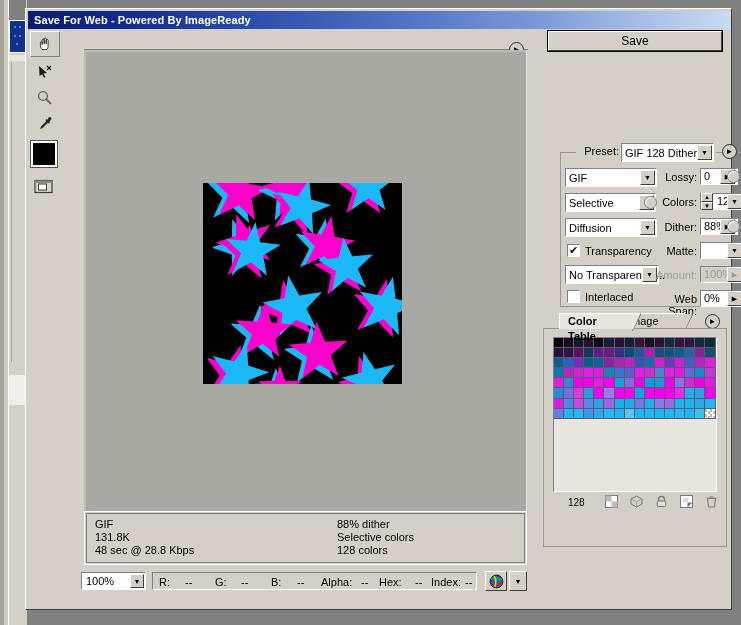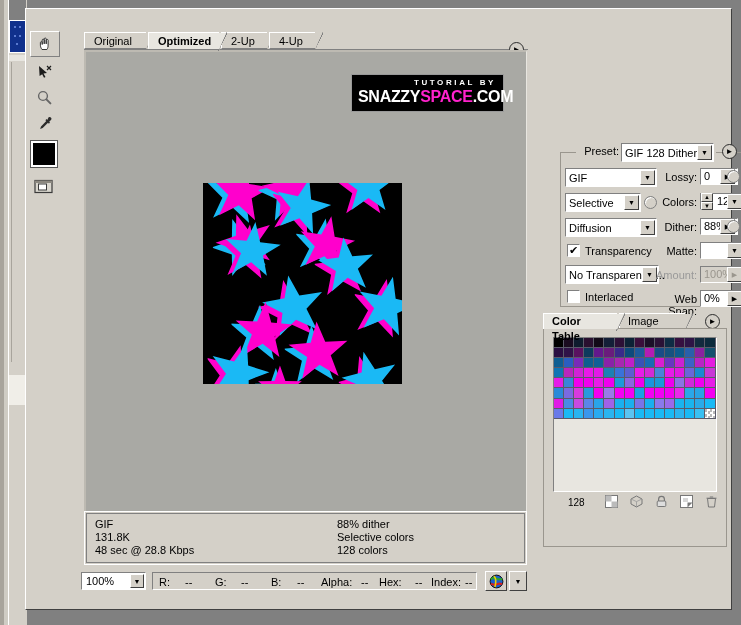--- a/index.html
+++ b/index.html
@@ -253,20 +253,23 @@
         <i style="left:9px;top:14px"></i>
       <i style="left:6px;top:22px"></i>
     </div>
     <div class="sbgap"></div>
     <div class="sbline"></div>
     <div class="sbbot"></div>
   </div>
 
   <div id="win">
 
+    <div id="titlebar">
+      <span>Save For Web - Powered By ImageReady</span>
+    </div>
 
     <div id="toolstrip">
       <div class="tool sel">
         <svg width="17" height="17" viewBox="0 0 17 17" aria-hidden="true">
           <path d="M5 13.5c-1 -1.4 -1.6 -3 -1.6 -4.3v-2.6c0-.5.4-.9.9-.9s.9.4.9.9v1.9V4.1c0-.55.45-1 1-1s1 .45 1 1v3.8V3c0-.55.45-1 1-1s1 .45 1 1v4.9V4.3c0-.5.45-.95.95-.95s.95.45.95.95v4.9c0 2-.4 3.2-1.2 4.3z" fill="#fff" stroke="#222" stroke-width=".9" stroke-linejoin="round"></path>
         </svg>
       </div>
       <div class="tool">
         <svg width="17" height="17" viewBox="0 0 17 17" aria-hidden="true">
           <path d="M3 3 L11 10 L7.5 10.5 L9.5 14 L8 14.8 L6.2 11.2 L3.6 13z" fill="#1c1c1c"></path>
@@ -287,44 +290,24 @@
       <div class="swatch"></div>
       <div class="tool small">
         <svg width="19" height="15" viewBox="0 0 19 15" aria-hidden="true">
           <rect x="1" y="1.5" width="17" height="12" fill="#d9d6ce" stroke="#3a3a3a" stroke-width="1.2"></rect>
           <rect x="4.5" y="5" width="8" height="6" fill="#fff" stroke="#3a3a3a" stroke-width="1"></rect>
           <rect x="1" y="1.5" width="17" height="2.5" fill="#8c8880"></rect>
         </svg>
       </div>
     </div>
 
-    <div id="tabsrow">
-      <div class="tab" style="left:0px;width:62px">
-        <span>Original</span><span class="rule"></span>
-      </div>
-      <div class="tab active" style="left:64px;width:71px">
-        <span>Optimized</span><span class="rule"></span>
-      </div>
-      <div class="tab" style="left:137px;width:46px">
-        <span>2-Up</span><span class="rule"></span>
-      </div>
-      <div class="tab" style="left:185px;width:46px">
-        <span>4-Up</span><span class="rule"></span>
-      </div>
-    </div>
     <div id="tabs-underline"></div>
     <div id="tab-menu-btn" class="circle-arrow">►</div>
 
     <div id="canvaswrap">
-      <div id="watermark">
-        <div id="wm-top">TUTORIAL BY</div>
-        <div id="wm-bot">
-          <span>SNAZZY</span><span class="pink">SPACE</span><span>.COM</span>
-        </div>
-      </div>
       <div id="stars">
           <div class="star" style="left: 4px; top: -22px; width: 62px; height: 62px; transform: rotate(8deg);">
             <svg width="67.27" height="67.27" viewBox="0 0 67.27 67.27">
               <polygon points="31.00,1.58 38.29,22.55 60.48,23.00 42.79,36.41 49.22,57.66 31.00,44.98 12.78,57.66 19.21,36.41 1.52,23.00 23.71,22.55" fill="#1ab9f5" transform="translate(-2.8985000000000003,2.3715)"></polygon>
               <polygon points="33.63,0.53 40.92,21.50 63.12,21.95 45.43,35.36 51.86,56.61 33.63,43.93 15.41,56.61 21.84,35.36 4.15,21.95 26.35,21.50" fill="#ff00cc"></polygon>
             </svg>
           </div>
           <div class="star" style="left: 56px; top: -24px; width: 60px; height: 60px; transform: rotate(-12deg);">
             <svg width="65.1" height="65.1" viewBox="0 0 65.1 65.1">
               <polygon points="30.00,1.53 37.05,21.82 58.53,22.26 41.41,35.24 47.63,55.80 30.00,43.53 12.37,55.80 18.59,35.24 1.47,22.26 22.95,21.82" fill="#1ab9f5" transform="translate(-2.8050000000000006,2.2950000000000004)"></polygon>
@@ -452,38 +435,39 @@
           <path d="M1.8 5.5 Q4.5 3 7.5 4.6 Q10 6 13.2 5" stroke="#2fa02f" stroke-width="2.2" fill="none"></path>
           <path d="M2 9.6 Q5 11.5 8.5 10 Q11 9 13 10.4" stroke="#d02020" stroke-width="2.2" fill="none"></path>
           <path d="M5 2 Q8 5 6 13" stroke="#f0d000" stroke-width="1.6" fill="none"></path>
         </svg>
       </div>
       <div id="globe-arrow">▼</div>
     </div>
 
     <div id="rightpanel">
 
+      <div class="btn default" style="margin-left:7px">Save</div>
 
       <div id="settings">
         <div id="setbox"></div>
         <div id="setbox-t1"></div>
         <div id="setbox-t2"></div>
 
         <div class="lbl" style="left:18px;top:2px;width:44px">Preset:</div>
         <div class="combo" style="left:64px;top:0px;width:93px">
           <div class="txt">GIF 128 Dithered</div>
           <div class="arrow">▼</div>
         </div>
         <div class="circle-arrow" style="position:absolute;left:165px;top:1px">►</div>
 
         <div class="combo" style="left:8px;top:25px;width:92px">
           <div class="txt">GIF</div>
           <div class="arrow">▼</div>
         </div>
-        <div class="combo" style="left:8px;top:50px;width:76px">
+        <div class="combo" style="left:8px;top:50px;width:91px">
           <div class="txt">Selective</div>
           <div class="arrow">▼</div>
         </div>
         <div class="rnd" style="left:87px;top:53px"></div>
         <div class="combo" style="left:8px;top:75px;width:92px">
           <div class="txt">Diffusion</div>
           <div class="arrow">▼</div>
         </div>
         <div class="cb" style="left:10px;top:101px">✔</div>
         <div class="lbl" style="left:28px;top:102px;text-align:left">Transparency</div>
@@ -520,21 +504,21 @@
         <div class="field dimmed" style="left:143px;top:123px;width:43px">100%</div>
         <div class="ddbtn dim" style="left:170px;top:124px">▶</div>
 
         <div class="lbl" style="left:88px;top:150px;width:52px">Web Snap:</div>
         <div class="field" style="left:143px;top:147px;width:43px">0%</div>
         <div class="ddbtn" style="left:170px;top:148px">▶</div>
       </div>
 
       <div id="ctpanel">
         <div id="ct-tabs">
-          <div class="pt active" style="left:0px;width:74px">
+          <div class="pt active" style="left:16px;width:74px">
             <span>Color Table</span><span class="rule"></span>
           </div>
           <div class="pt" style="left:76px;width:66px">
             <span>Image Size</span><span class="rule"></span>
           </div>
         </div>
         <div class="circle-arrow" style="position:absolute;left:164px;top:1px">►</div>
         <div id="ct-body">
           <div id="ct-grid-wrap">
             <div id="ct-grid">

